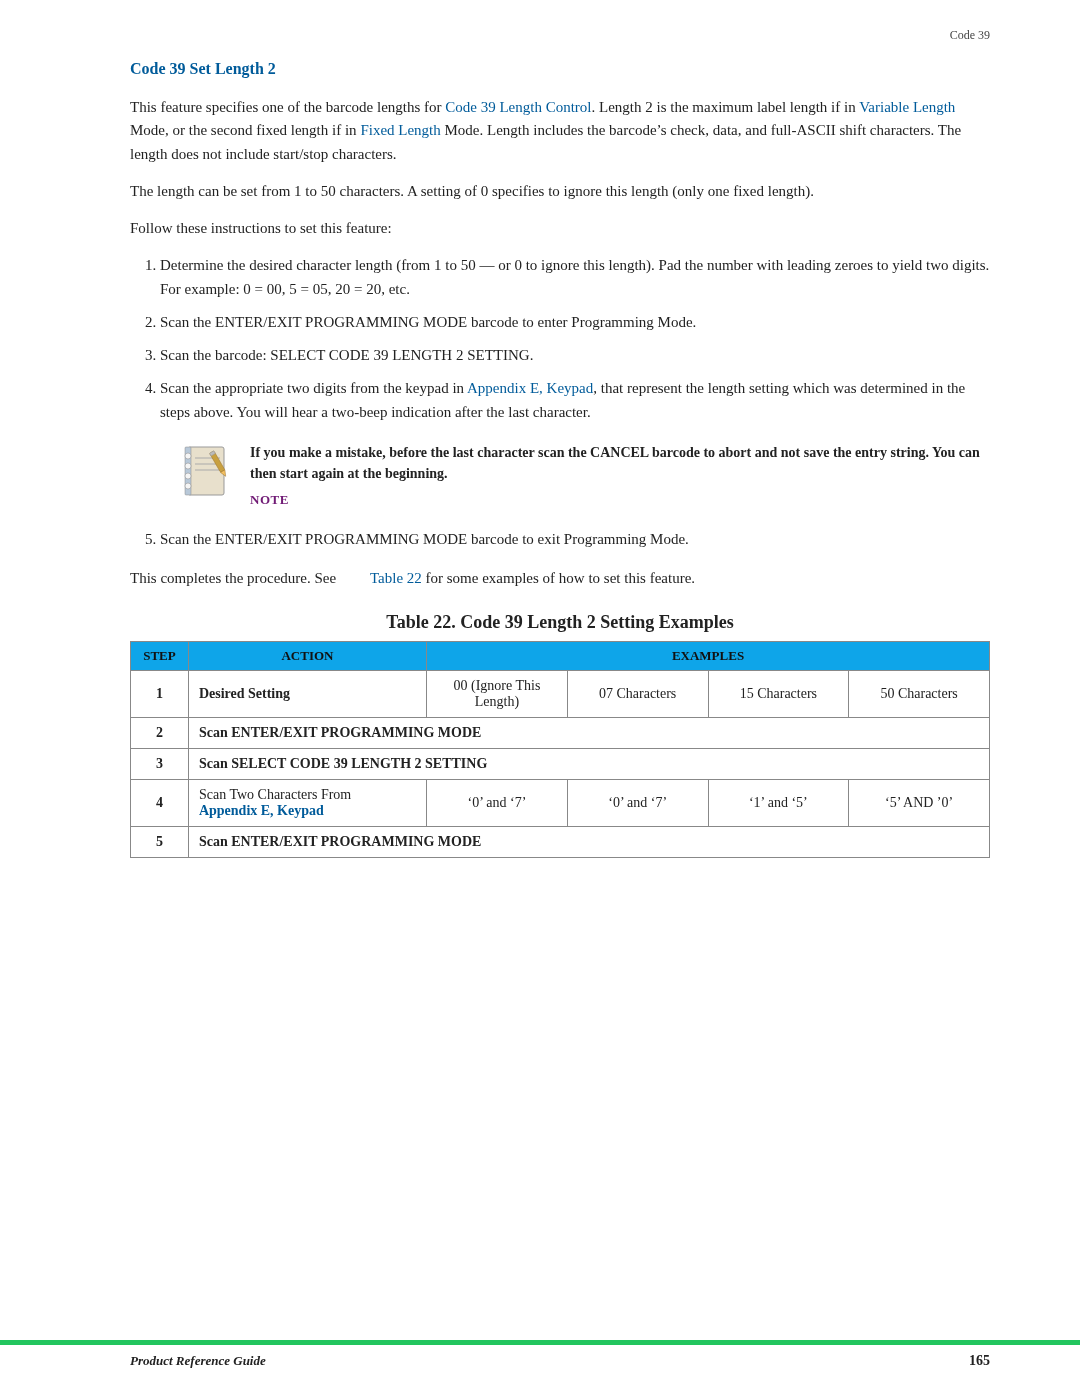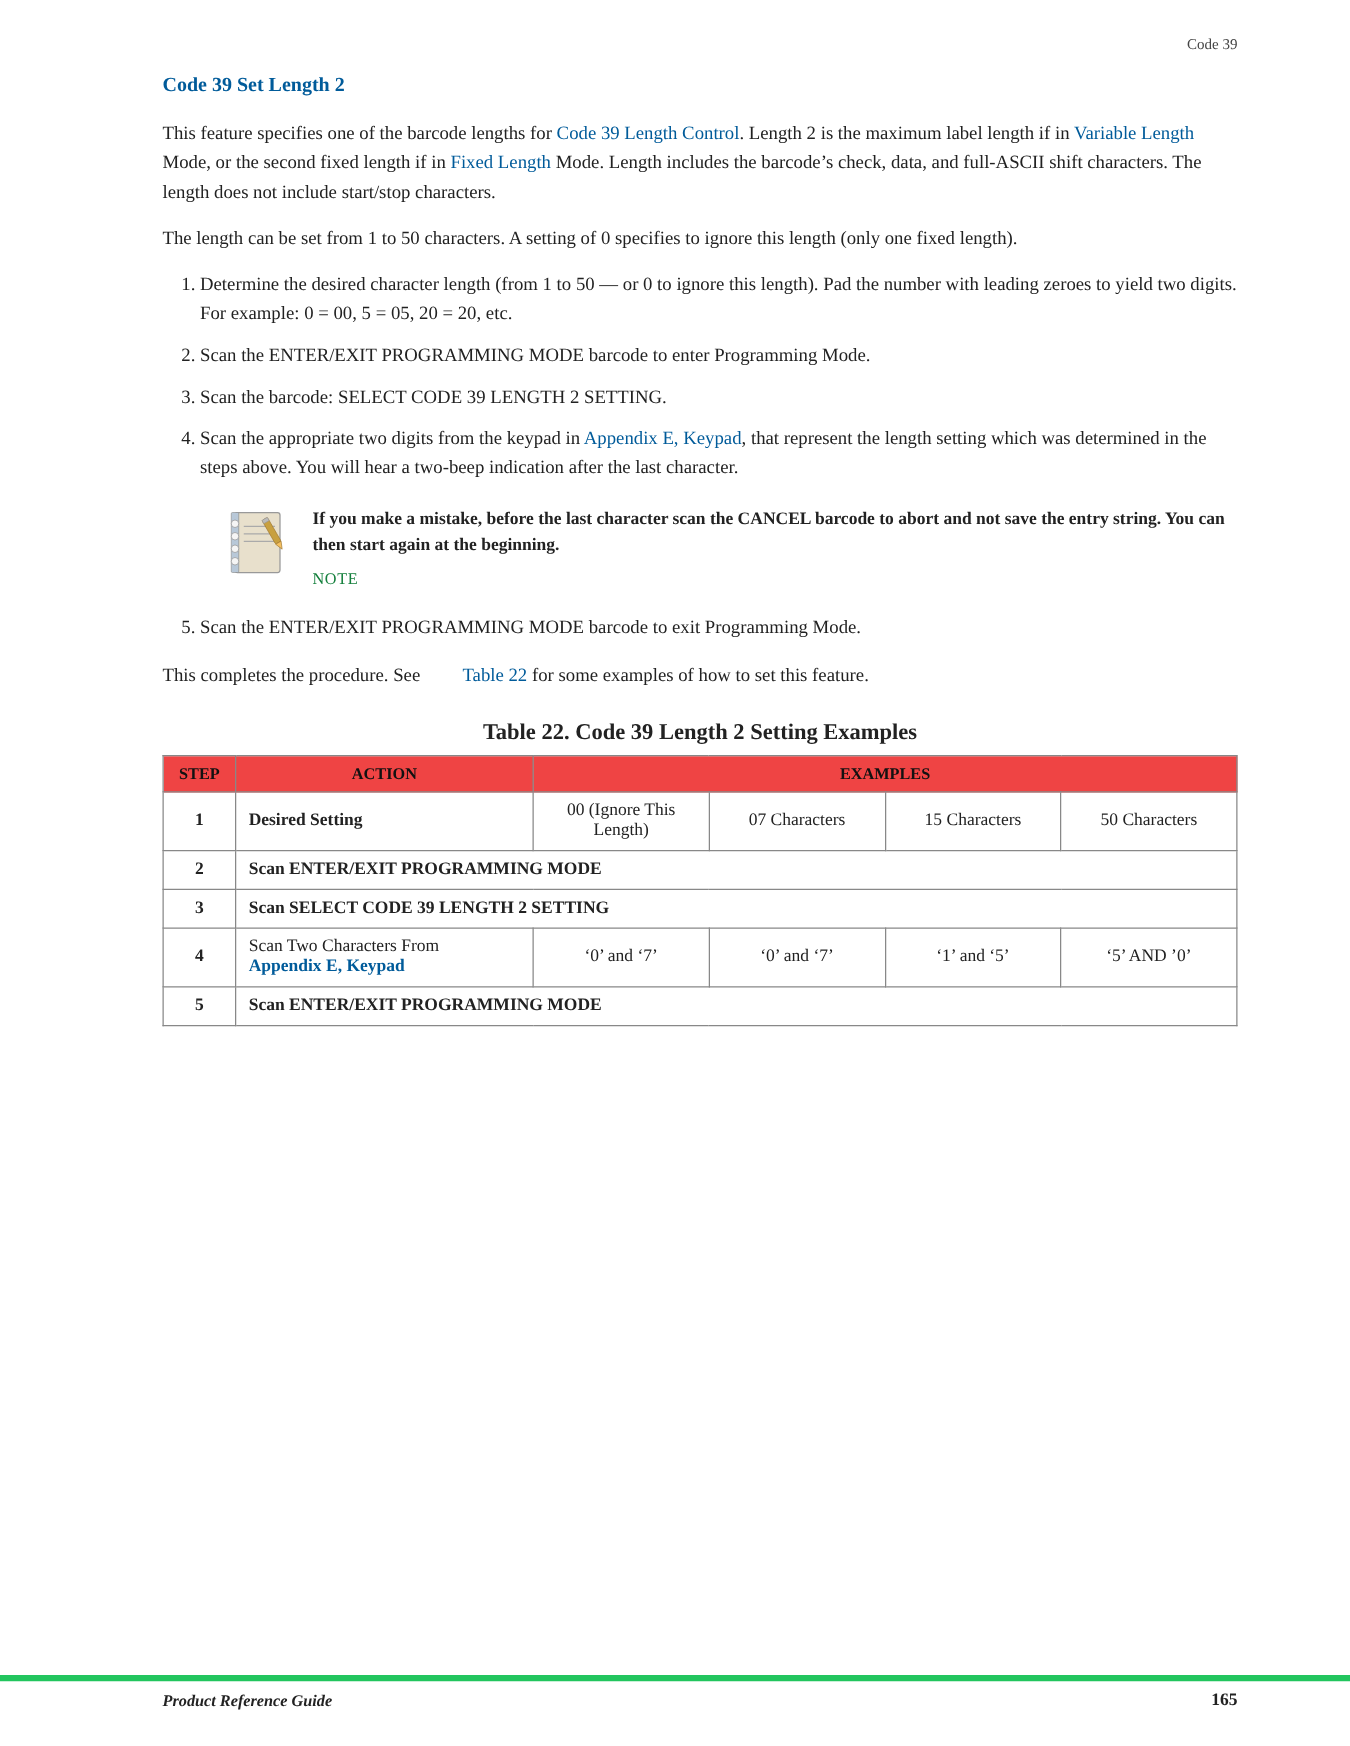--- a/index.html
+++ b/index.html
@@ -85,22 +85,22 @@
     }
     .note-text {
       font-size: 14px;
       font-weight: bold;
       color: #222;
       line-height: 1.5;
       margin-bottom: 6px;
     }
     .note-label {
       font-size: 13px;
-      font-weight: normal;
-      color: #15803d;
+      font-weight: bold;
+      color: #701a75;
       text-transform: uppercase;
       letter-spacing: 0.5px;
     }
 
     
     .conclusion-text {
       font-size: 15px;
       color: #222;
       line-height: 1.55;
       margin-bottom: 22px;
@@ -120,21 +120,21 @@
     }
 
     .setting-table {
       width: 100%;
       border-collapse: collapse;
       font-size: 14px;
       margin-bottom: 30px;
     }
 
     .setting-table th {
-      background: #ef4444;
+      background: #0ea5e9;
       border: 1px solid #888;
       padding: 6px 10px;
       font-weight: bold;
       font-size: 13px;
       text-align: center;
       color: #111;
     }
 
     .setting-table td {
       border: 1px solid #888;
@@ -225,20 +225,21 @@
 
 
   <h2 class="section-heading">Code 39 Set Length 2</h2>
 
   <p class="body-text">
     <span>This feature specifies one of the barcode lengths for </span><span class="link">Code 39 Length Control</span><span>. Length 2 is the maximum label length if in </span><span class="link">Variable Length</span><span> Mode, or the second fixed length if in </span><span class="link">Fixed Length</span><span> Mode. Length includes the barcode’s check, data, and full-ASCII shift characters.  The length does not include start/stop characters.</span>
   </p>
 
   <p class="body-text">The length can be set from 1 to 50 characters. A setting of 0 specifies to ignore this length (only one fixed length).</p>
 
+  <p class="body-text">Follow these instructions to set this feature:</p>
 
   <ol class="instructions-list">
     <li>
       <span>Determine the desired character length (from 1 to 50 — or 0 to ignore this length). Pad the number with leading zeroes to yield two digits. For example: 0 = 00, 5 = 05, 20 = 20, etc.</span>
     </li>
     <li>
       <span>Scan the ENTER/EXIT PROGRAMMING MODE barcode to enter Programming Mode.</span>
     </li>
     <li>
       <span>Scan the barcode: SELECT CODE 39 LENGTH 2 SETTING.</span>

